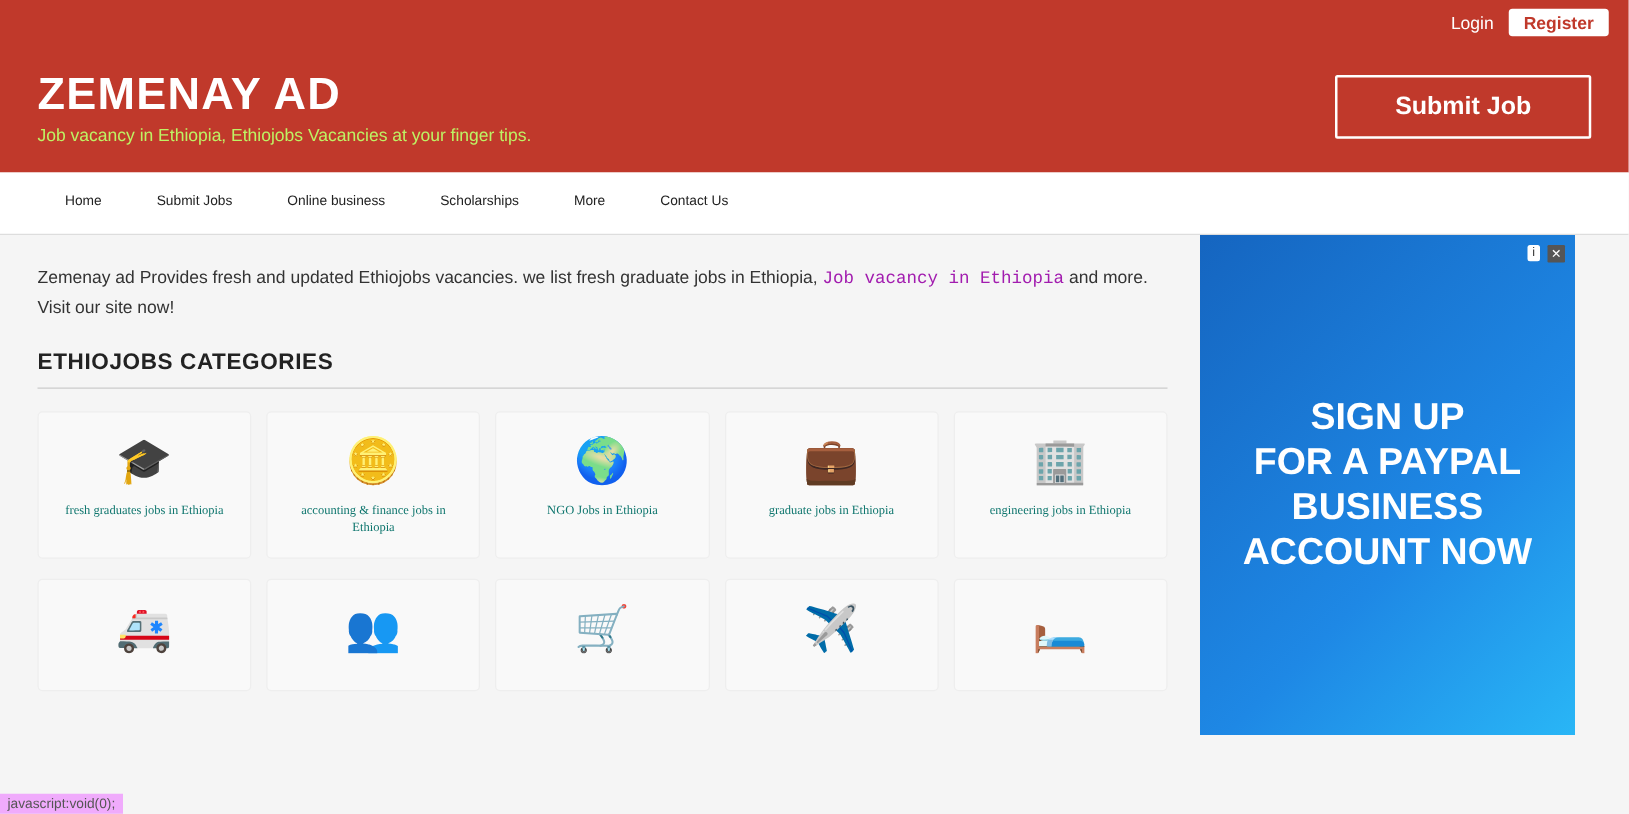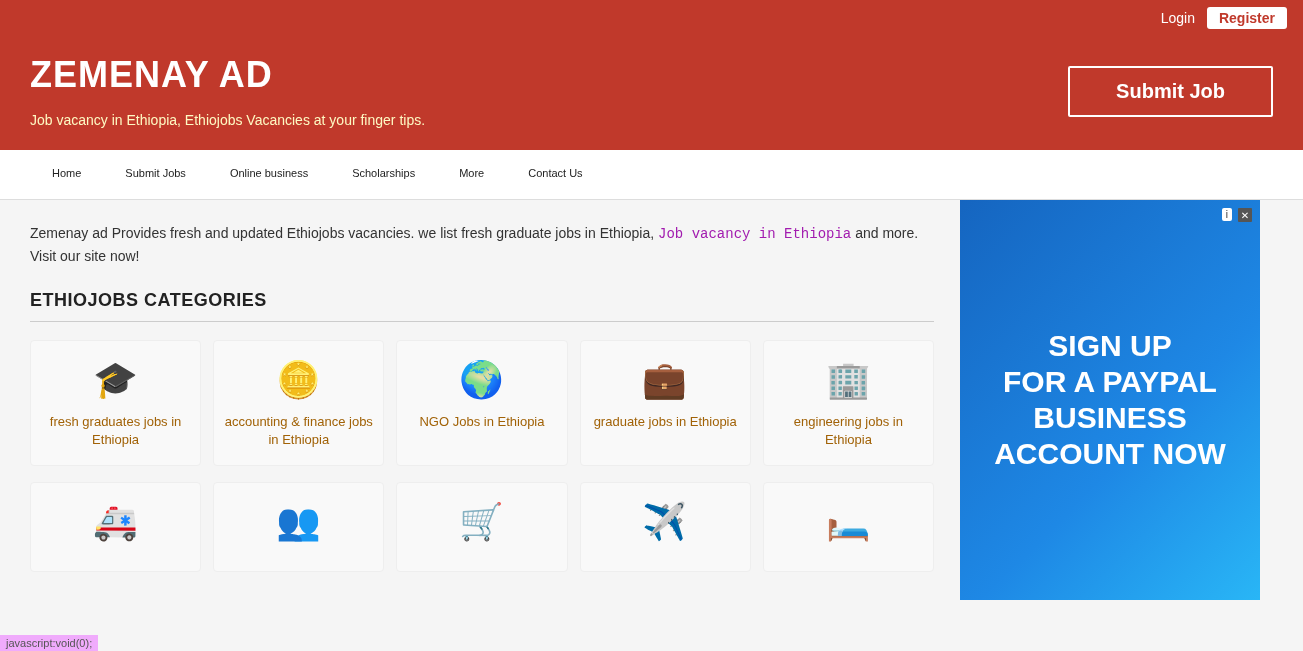--- a/index.html
+++ b/index.html
@@ -39,23 +39,23 @@
       justify-content: space-between;
     }
     .logo-area {}
     .logo-title {
       color: #fff;
       font-size: 36px;
       font-weight: 900;
       letter-spacing: 1px;
     }
     .logo-subtitle {
-      color: #fef9c3;
+      color: #bef264;
       font-size: 14px;
-      margin-top: 16px;
+      margin-top: 4px;
     }
     .submit-job-btn {
       background: transparent;
       border: 2px solid #fff;
       color: #fff;
       font-size: 20px;
       font-weight: bold;
       padding: 12px 46px;
       cursor: pointer;
       border-radius: 2px;
@@ -143,23 +143,24 @@
       cursor: pointer;
       text-align: center;
       transition: box-shadow 0.2s;
     }
     .category-icon {
       font-size: 36px;
       color: #c0392b;
       margin-bottom: 12px;
     }
     .category-label {
-      font-size: 13px;
-      color: #a16207;
+      font-size: 10px;
+      color: #0f766e;
       line-height: 1.4;
+      font-family: Liberation Serif, serif;
     }
 
     
     .category-grid-2 {
       display: grid;
       grid-template-columns: repeat(5, 1fr);
       gap: 12px;
     }
     .category-card-2 {
       background: #f9f9f9;

